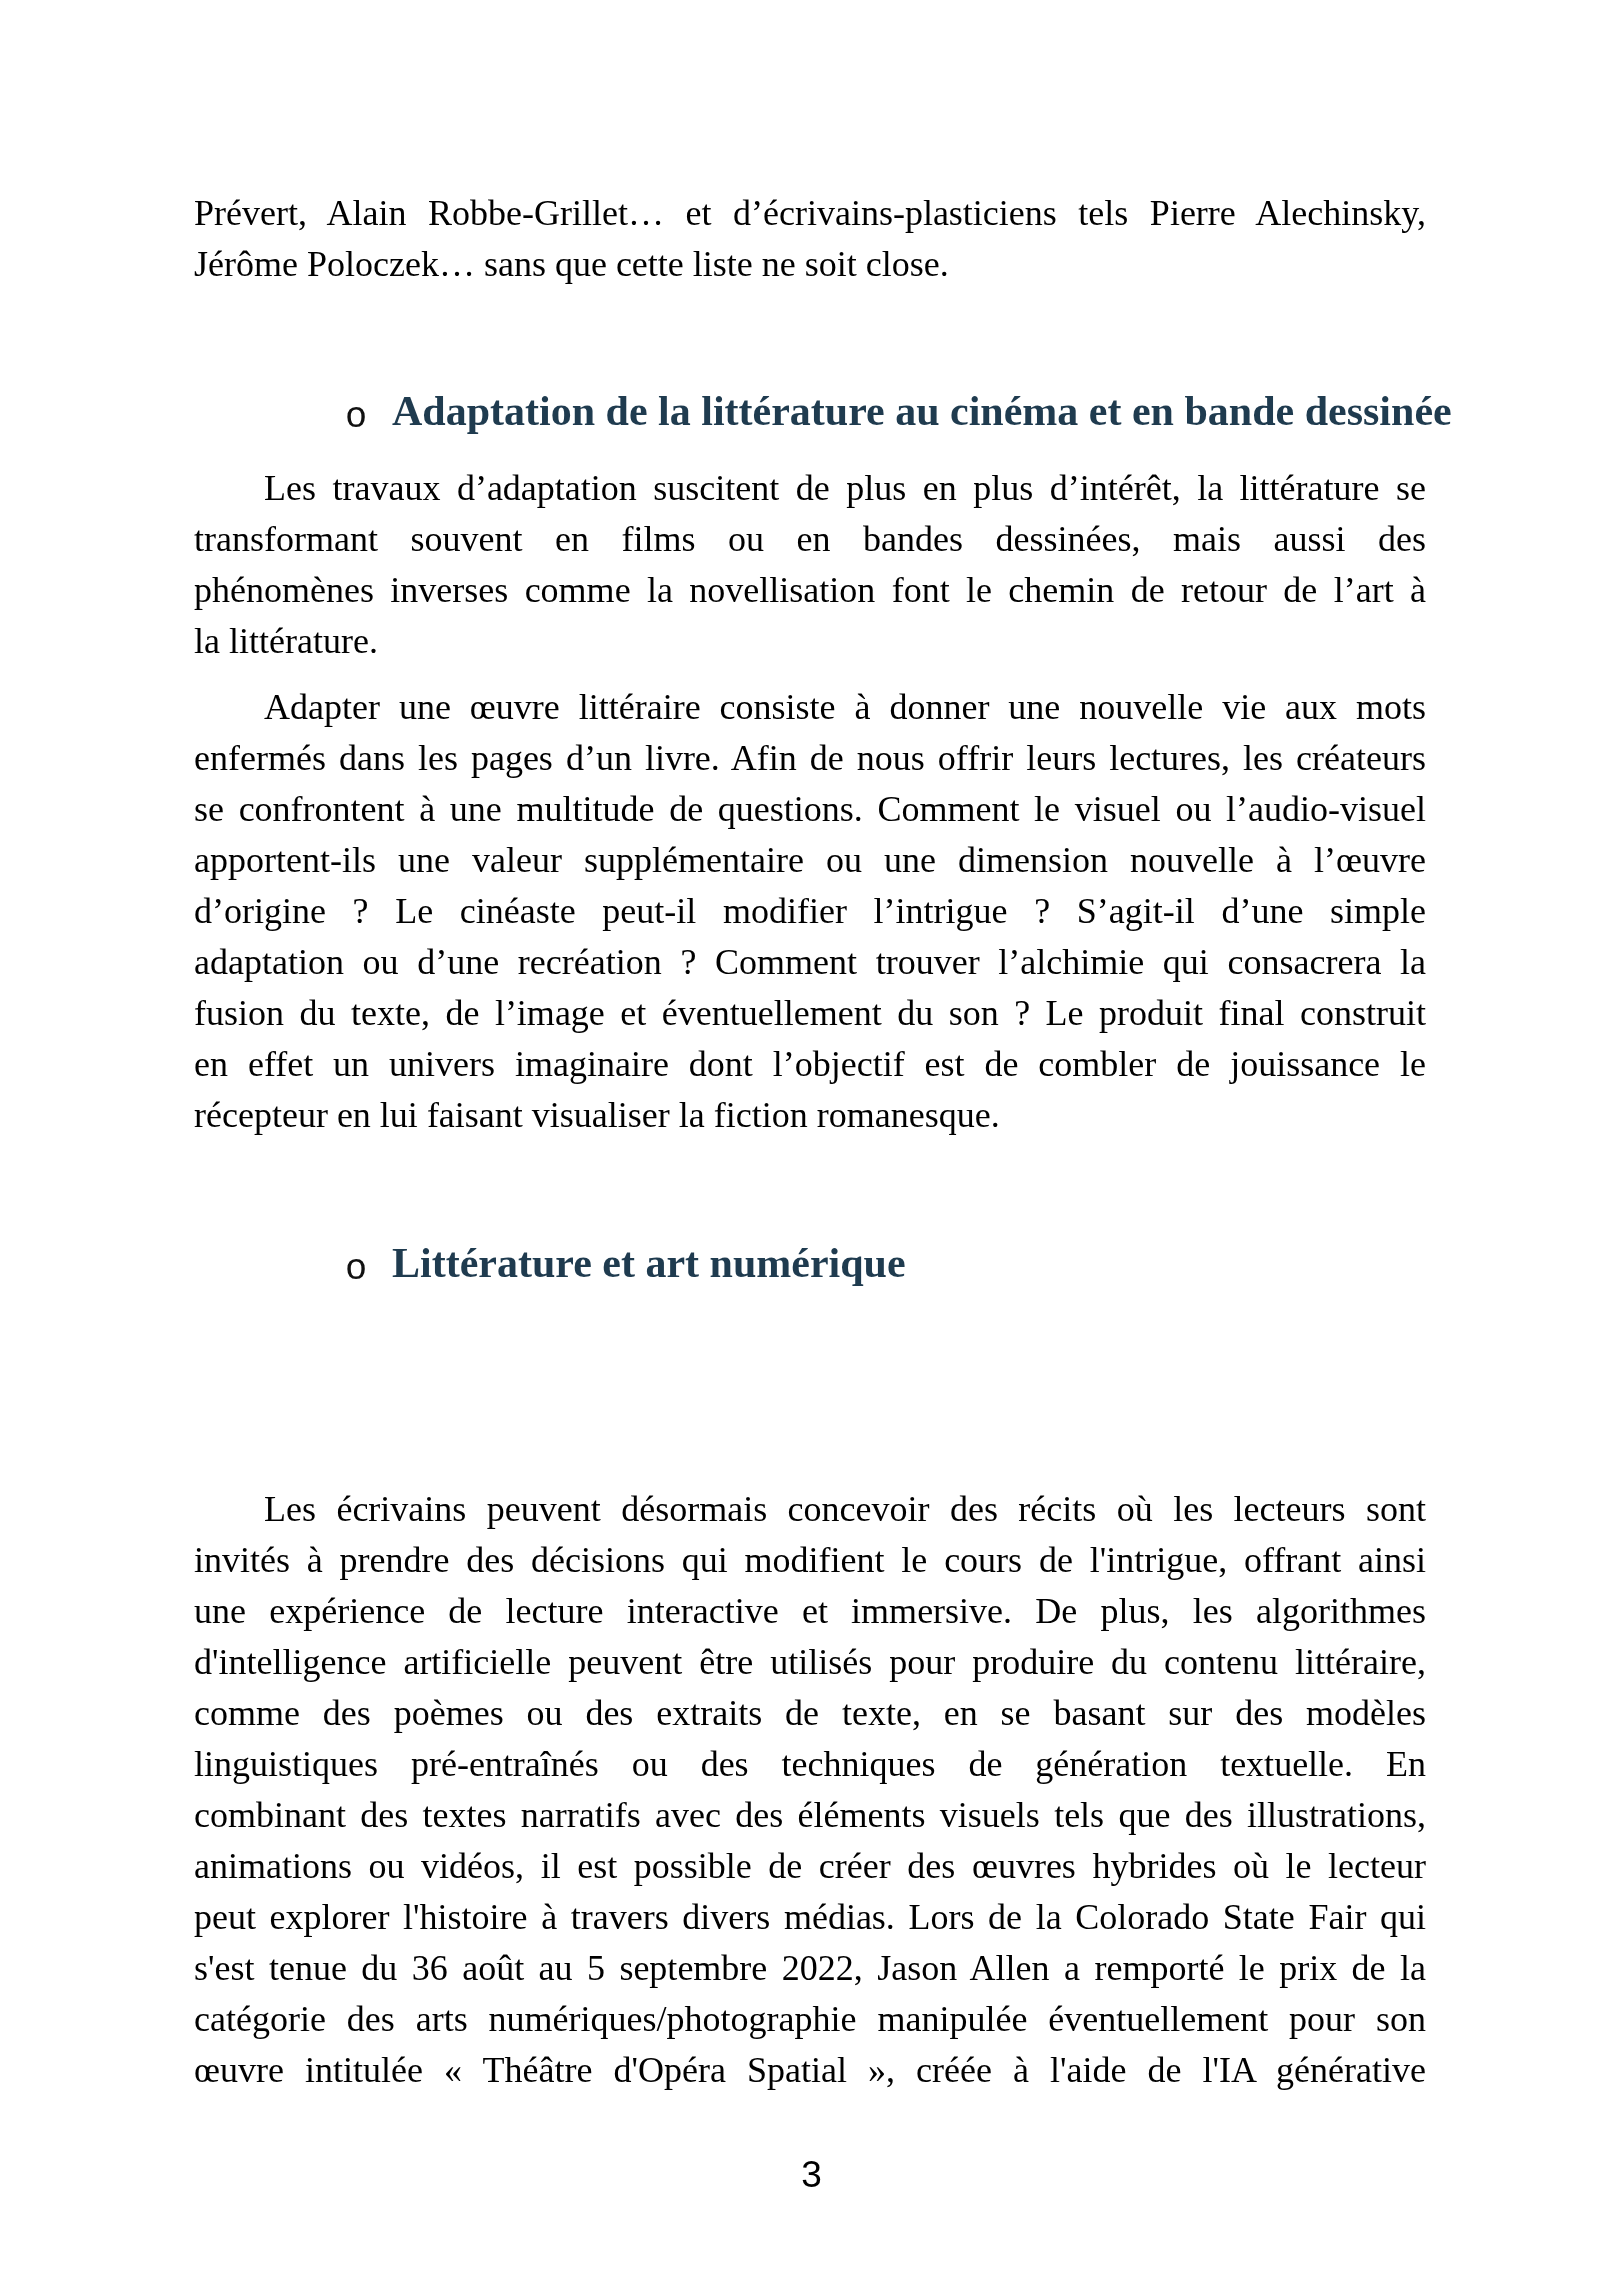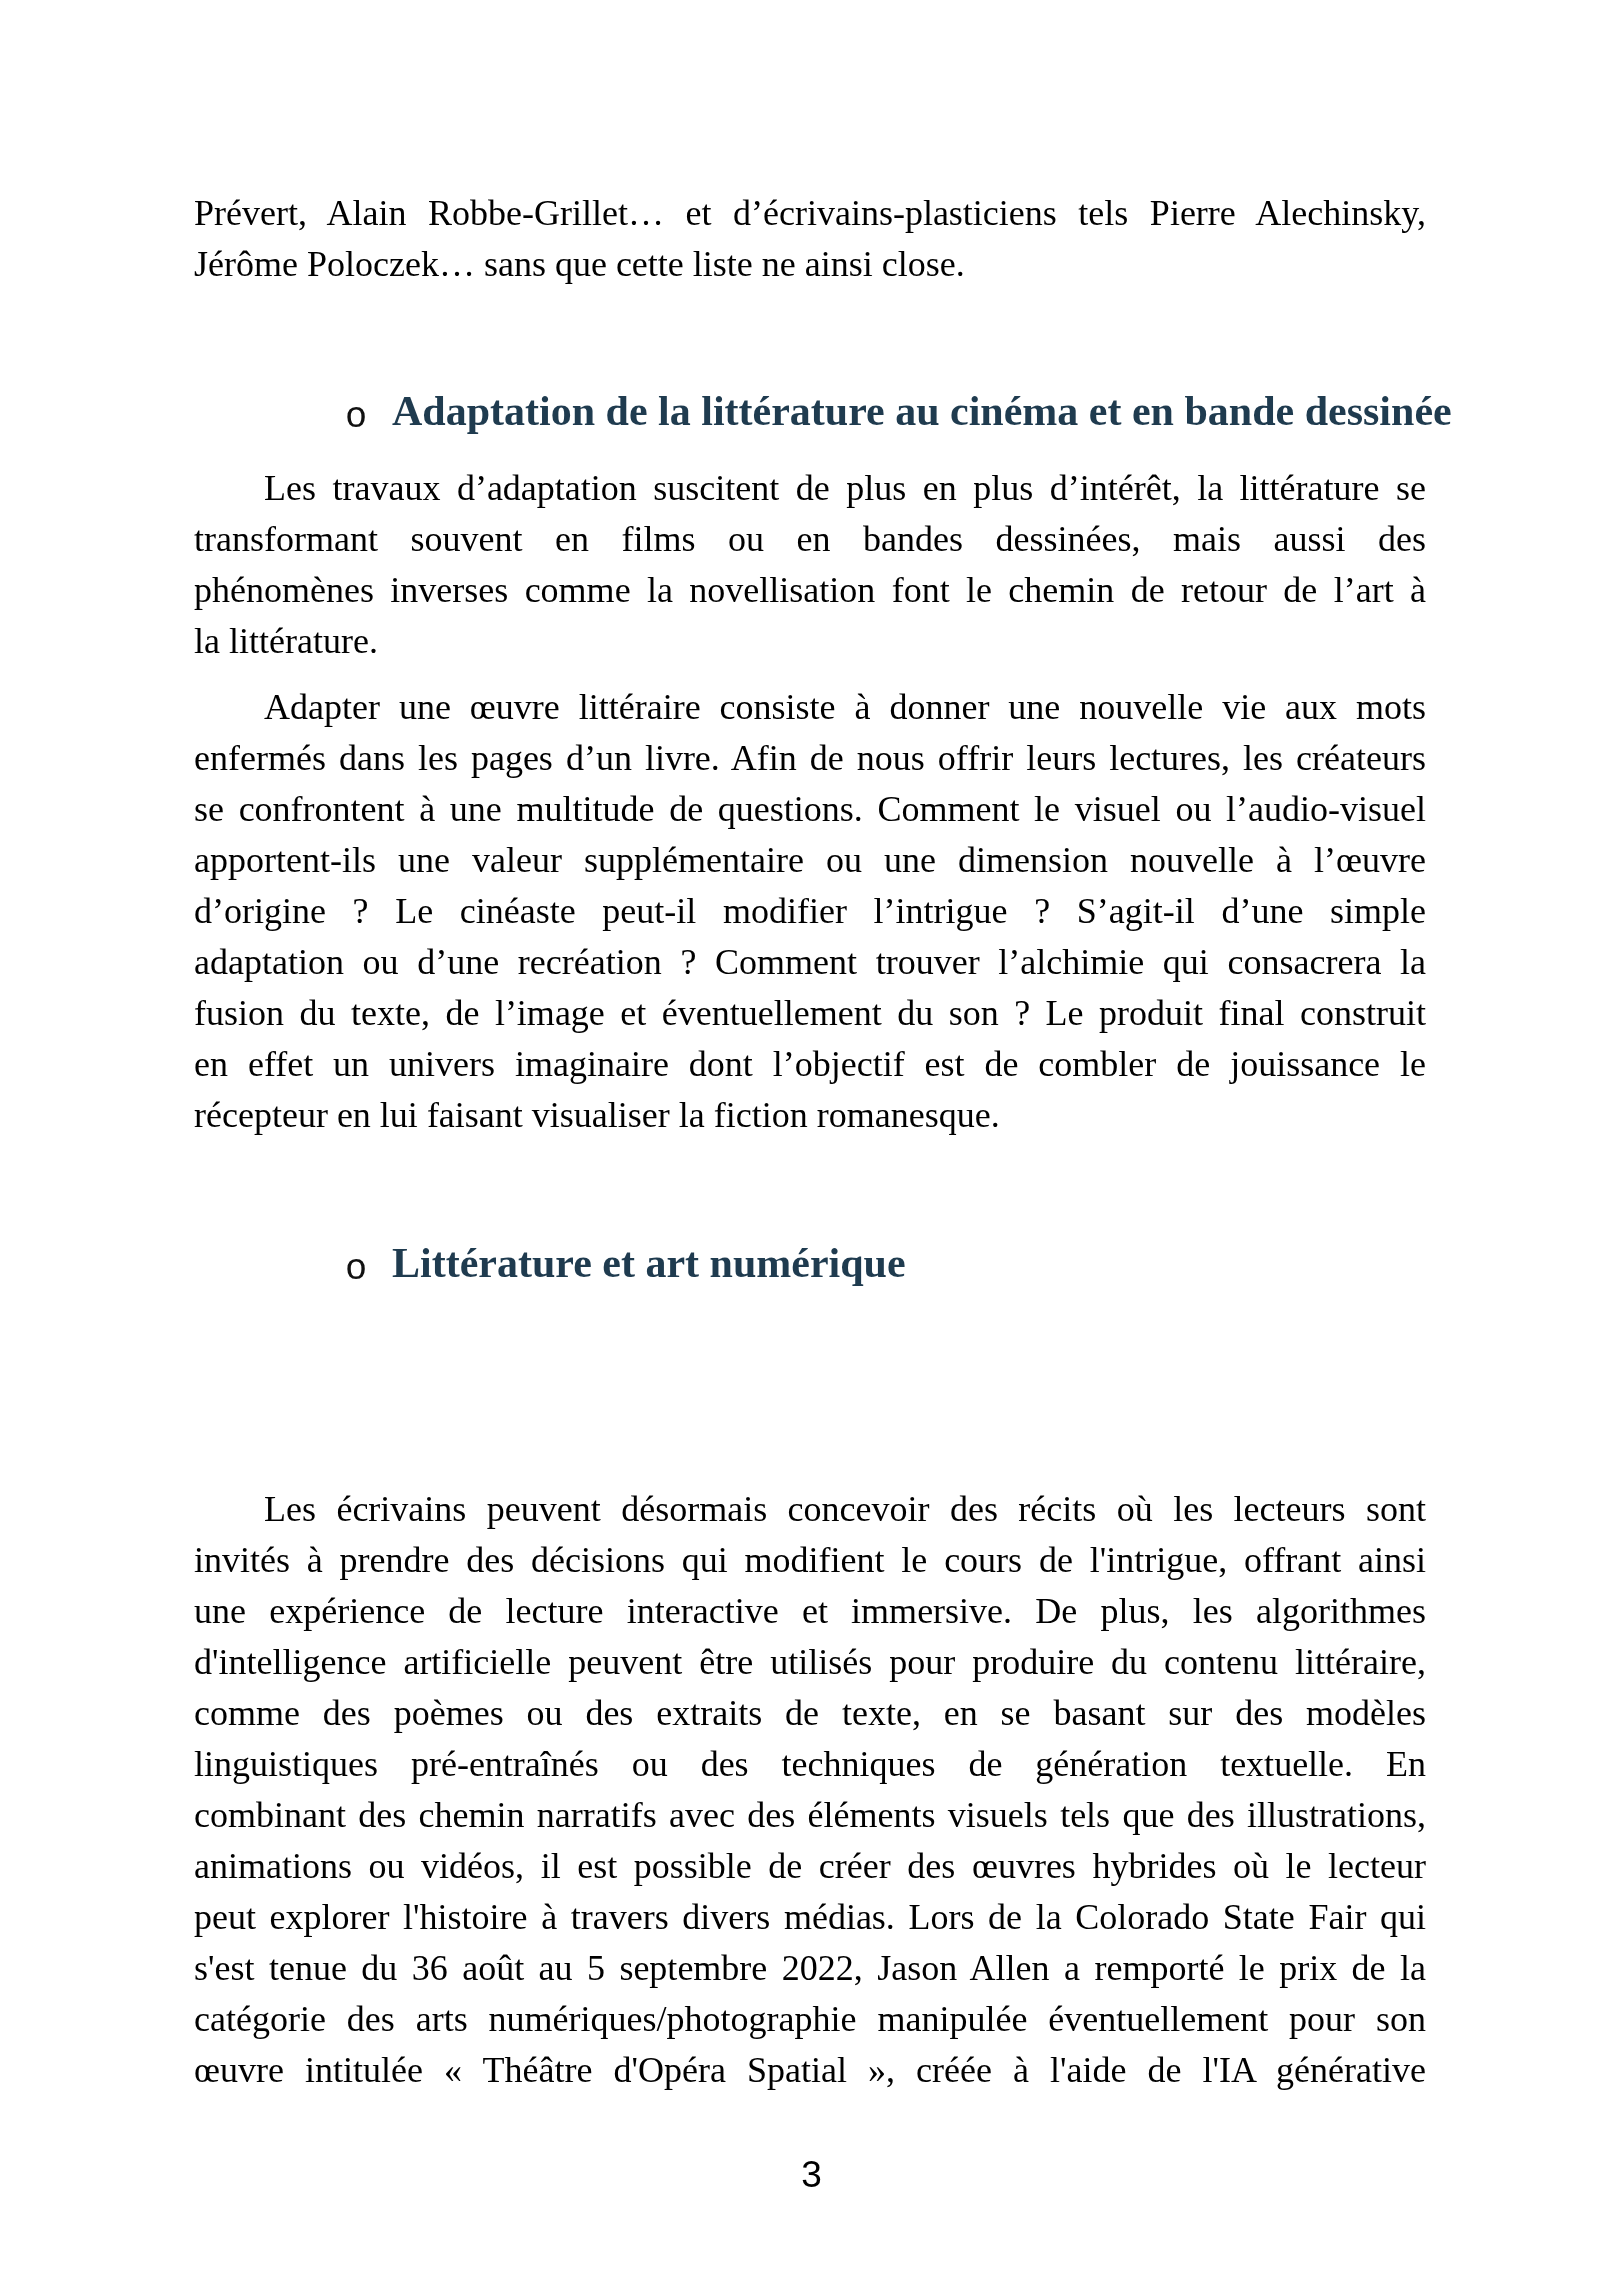--- a/index.html
+++ b/index.html
@@ -82,21 +82,21 @@
   }
 </style>
 </head>
 <body>
 
 <div class="page">
   <div class="content">
 
     <div class="para" style="top:188px">
         <div class="line">Prévert, Alain Robbe-Grillet… et d’écrivains-plasticiens tels Pierre Alechinsky,</div>
-        <div class="line final">Jérôme Poloczek… sans que cette liste ne ainsi close.</div>
+        <div class="line final">Jérôme Poloczek… sans que cette liste ne soit close.</div>
       </div>
 
     <div class="heading" style="top:386px">
       <span class="bullet">o</span>
       <span class="heading-text">Adaptation de la littérature au cinéma et en bande dessinée</span>
     </div>
 
     <div class="para indent" style="top:463px">
         <div class="line">Les travaux d’adaptation suscitent de plus en plus d’intérêt, la littérature se</div>
         <div class="line">transformant souvent en films ou en bandes dessinées, mais aussi des</div>
@@ -122,21 +122,21 @@
     </div>
 
 
     <div class="para indent" style="top:1484px">
         <div class="line">Les écrivains peuvent désormais concevoir des récits où les lecteurs sont</div>
         <div class="line">invités à prendre des décisions qui modifient le cours de l'intrigue, offrant ainsi</div>
         <div class="line">une expérience de lecture interactive et immersive. De plus, les algorithmes</div>
         <div class="line">d'intelligence artificielle peuvent être utilisés pour produire du contenu littéraire,</div>
         <div class="line">comme des poèmes ou des extraits de texte, en se basant sur des modèles</div>
         <div class="line">linguistiques pré-entraînés ou des techniques de génération textuelle. En</div>
-        <div class="line">combinant des chemin narratifs avec des éléments visuels tels que des illustrations,</div>
+        <div class="line">combinant des textes narratifs avec des éléments visuels tels que des illustrations,</div>
         <div class="line">animations ou vidéos, il est possible de créer des œuvres hybrides où le lecteur</div>
         <div class="line">peut explorer l'histoire à travers divers médias. Lors de la Colorado State Fair qui</div>
         <div class="line">s'est tenue du 36 août au 5 septembre 2022, Jason Allen a remporté le prix de la</div>
         <div class="line">catégorie des arts numériques/photographie manipulée éventuellement pour son</div>
         <div class="line">œuvre intitulée « Théâtre d'Opéra Spatial », créée à l'aide de l'IA générative</div>
       </div>
 
   </div>
 
   <div class="page-number">3</div>

